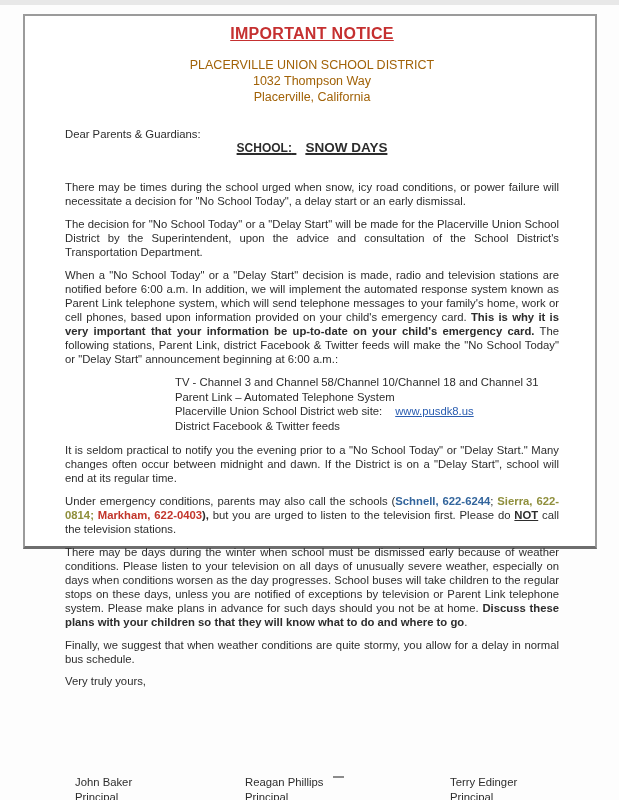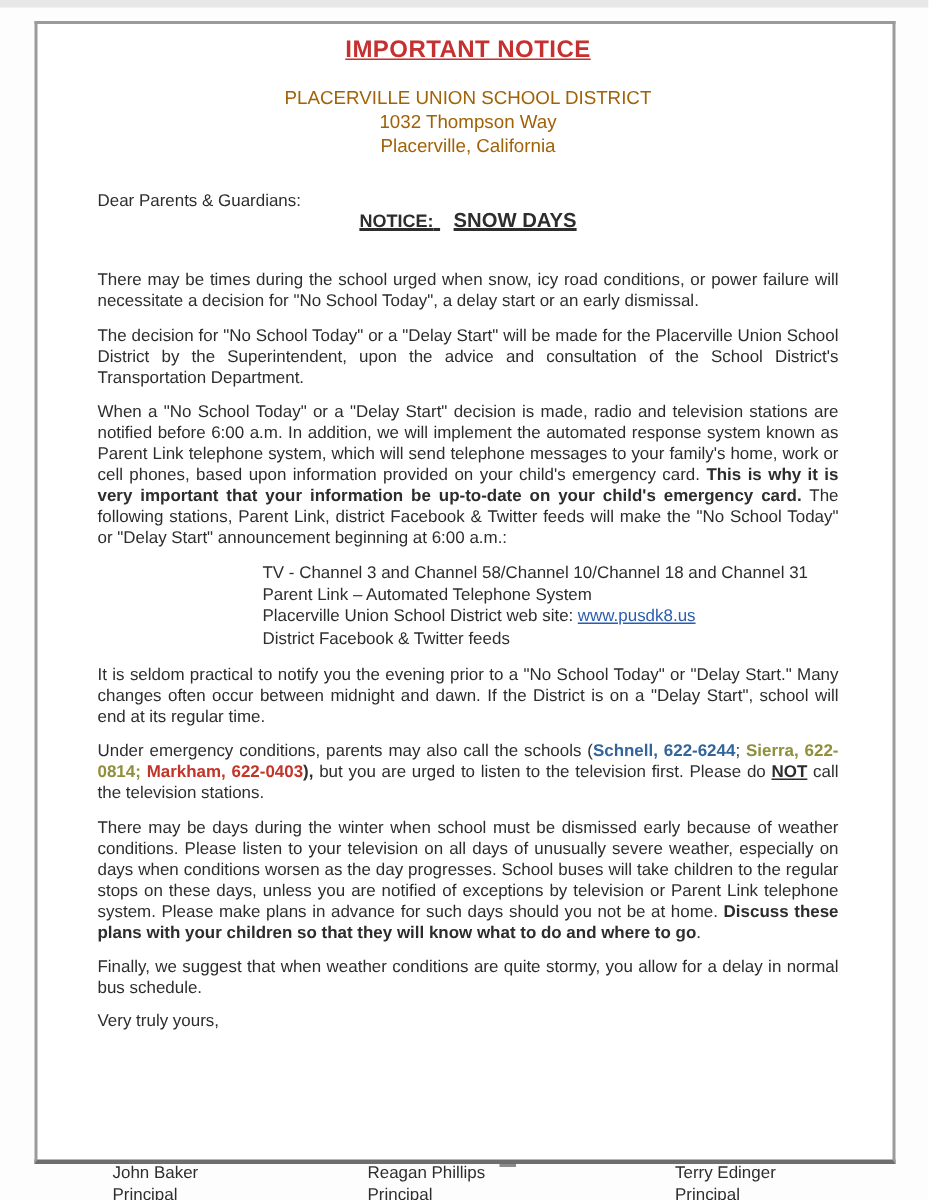--- a/index.html
+++ b/index.html
@@ -11,21 +11,21 @@
     position: relative;
     overflow: hidden;
   }
   .top-strip {
     position: absolute; top: 0; left: 0;
     width: 619px; height: 5px;
     background: #e8e8e8;
   }
   .sheet {
     position: absolute; left: 23px; top: 14px;
-    width: 574px; height: 762px;
+    width: 574px; height: 535px;
     box-sizing: border-box;
     background: #ffffff;
     border: 2px solid #9b9b9b;
     border-bottom: 3px solid #6e6e6e;
     padding: 6px 36px 0 40px;
   }
   .notice-title {
     text-align: center;
     font-size: 16px; font-weight: bold;
     letter-spacing: 0.3px;
@@ -72,21 +72,21 @@
   .notify-list {
     margin: 4px 0 10px 110px;
     text-align: left;
     line-height: 14.5px;
   }
   .seg-bold { font-weight: bold; }
   .seg-underline { text-decoration: underline; }
   .seg-link {
     color: var(--link-blue, #2a5db0);
     text-decoration: underline;
-    margin-left: 3px;
+    margin-left: 13px;
     cursor: pointer;
   }
   .seg-schnell { color: var(--schnell-blue, #33659c); font-weight: bold; }
   .seg-sierra  { color: var(--sierra-olive, #8f8f3c); font-weight: bold; }
   .seg-markham { color: var(--markham-red, #c2352b); font-weight: bold; }
   .closing {
     font-size: 11.3px;
     margin-top: 4px;
   }
   .signature-row {
@@ -116,21 +116,21 @@
   <div class="letterhead">
     <div>PLACERVILLE UNION SCHOOL DISTRICT</div>
     <div>1032 Thompson Way</div>
     <div>Placerville, California</div>
   </div>
 
   <div class="salutation-row">
     <div class="salutation">Dear Parents &amp; Guardians:</div>
     <div class="subject-line">
       <span class="subject-underline">
-        <span class="subject-label">NOTICE:</span>
+        <span class="subject-label">SCHOOL:</span>
         <span class="subject-text">SNOW DAYS</span>
       </span>
     </div>
   </div>
 
   <div class="body-blocks">
       <p class="para"><span>There may be times during the school urged when snow, icy road conditions, or power failure will necessitate a decision for "No School Today", a delay start or an early dismissal.</span></p>
       <p class="para"><span>The decision for "No School Today" or a "Delay Start" will be made for the Placerville Union School District by the Superintendent, upon the advice and consultation of the School District's Transportation Department.</span></p>
       <p class="para"><span>When a "No School Today" or a "Delay Start" decision is made, radio and television stations are notified before 6:00 a.m.  In addition, we will implement the automated response system known as Parent Link telephone system, which will send telephone messages to your family's home, work or cell phones, based upon information provided on your child's emergency card.  </span><span class="seg-bold">This is why it is very important that your information be up-to-date on your child's emergency card.</span><span>  The following stations, Parent Link, district Facebook &amp; Twitter feeds will make the "No School Today" or "Delay Start" announcement beginning at 6:00 a.m.:</span></p>
       <div class="notify-list">

